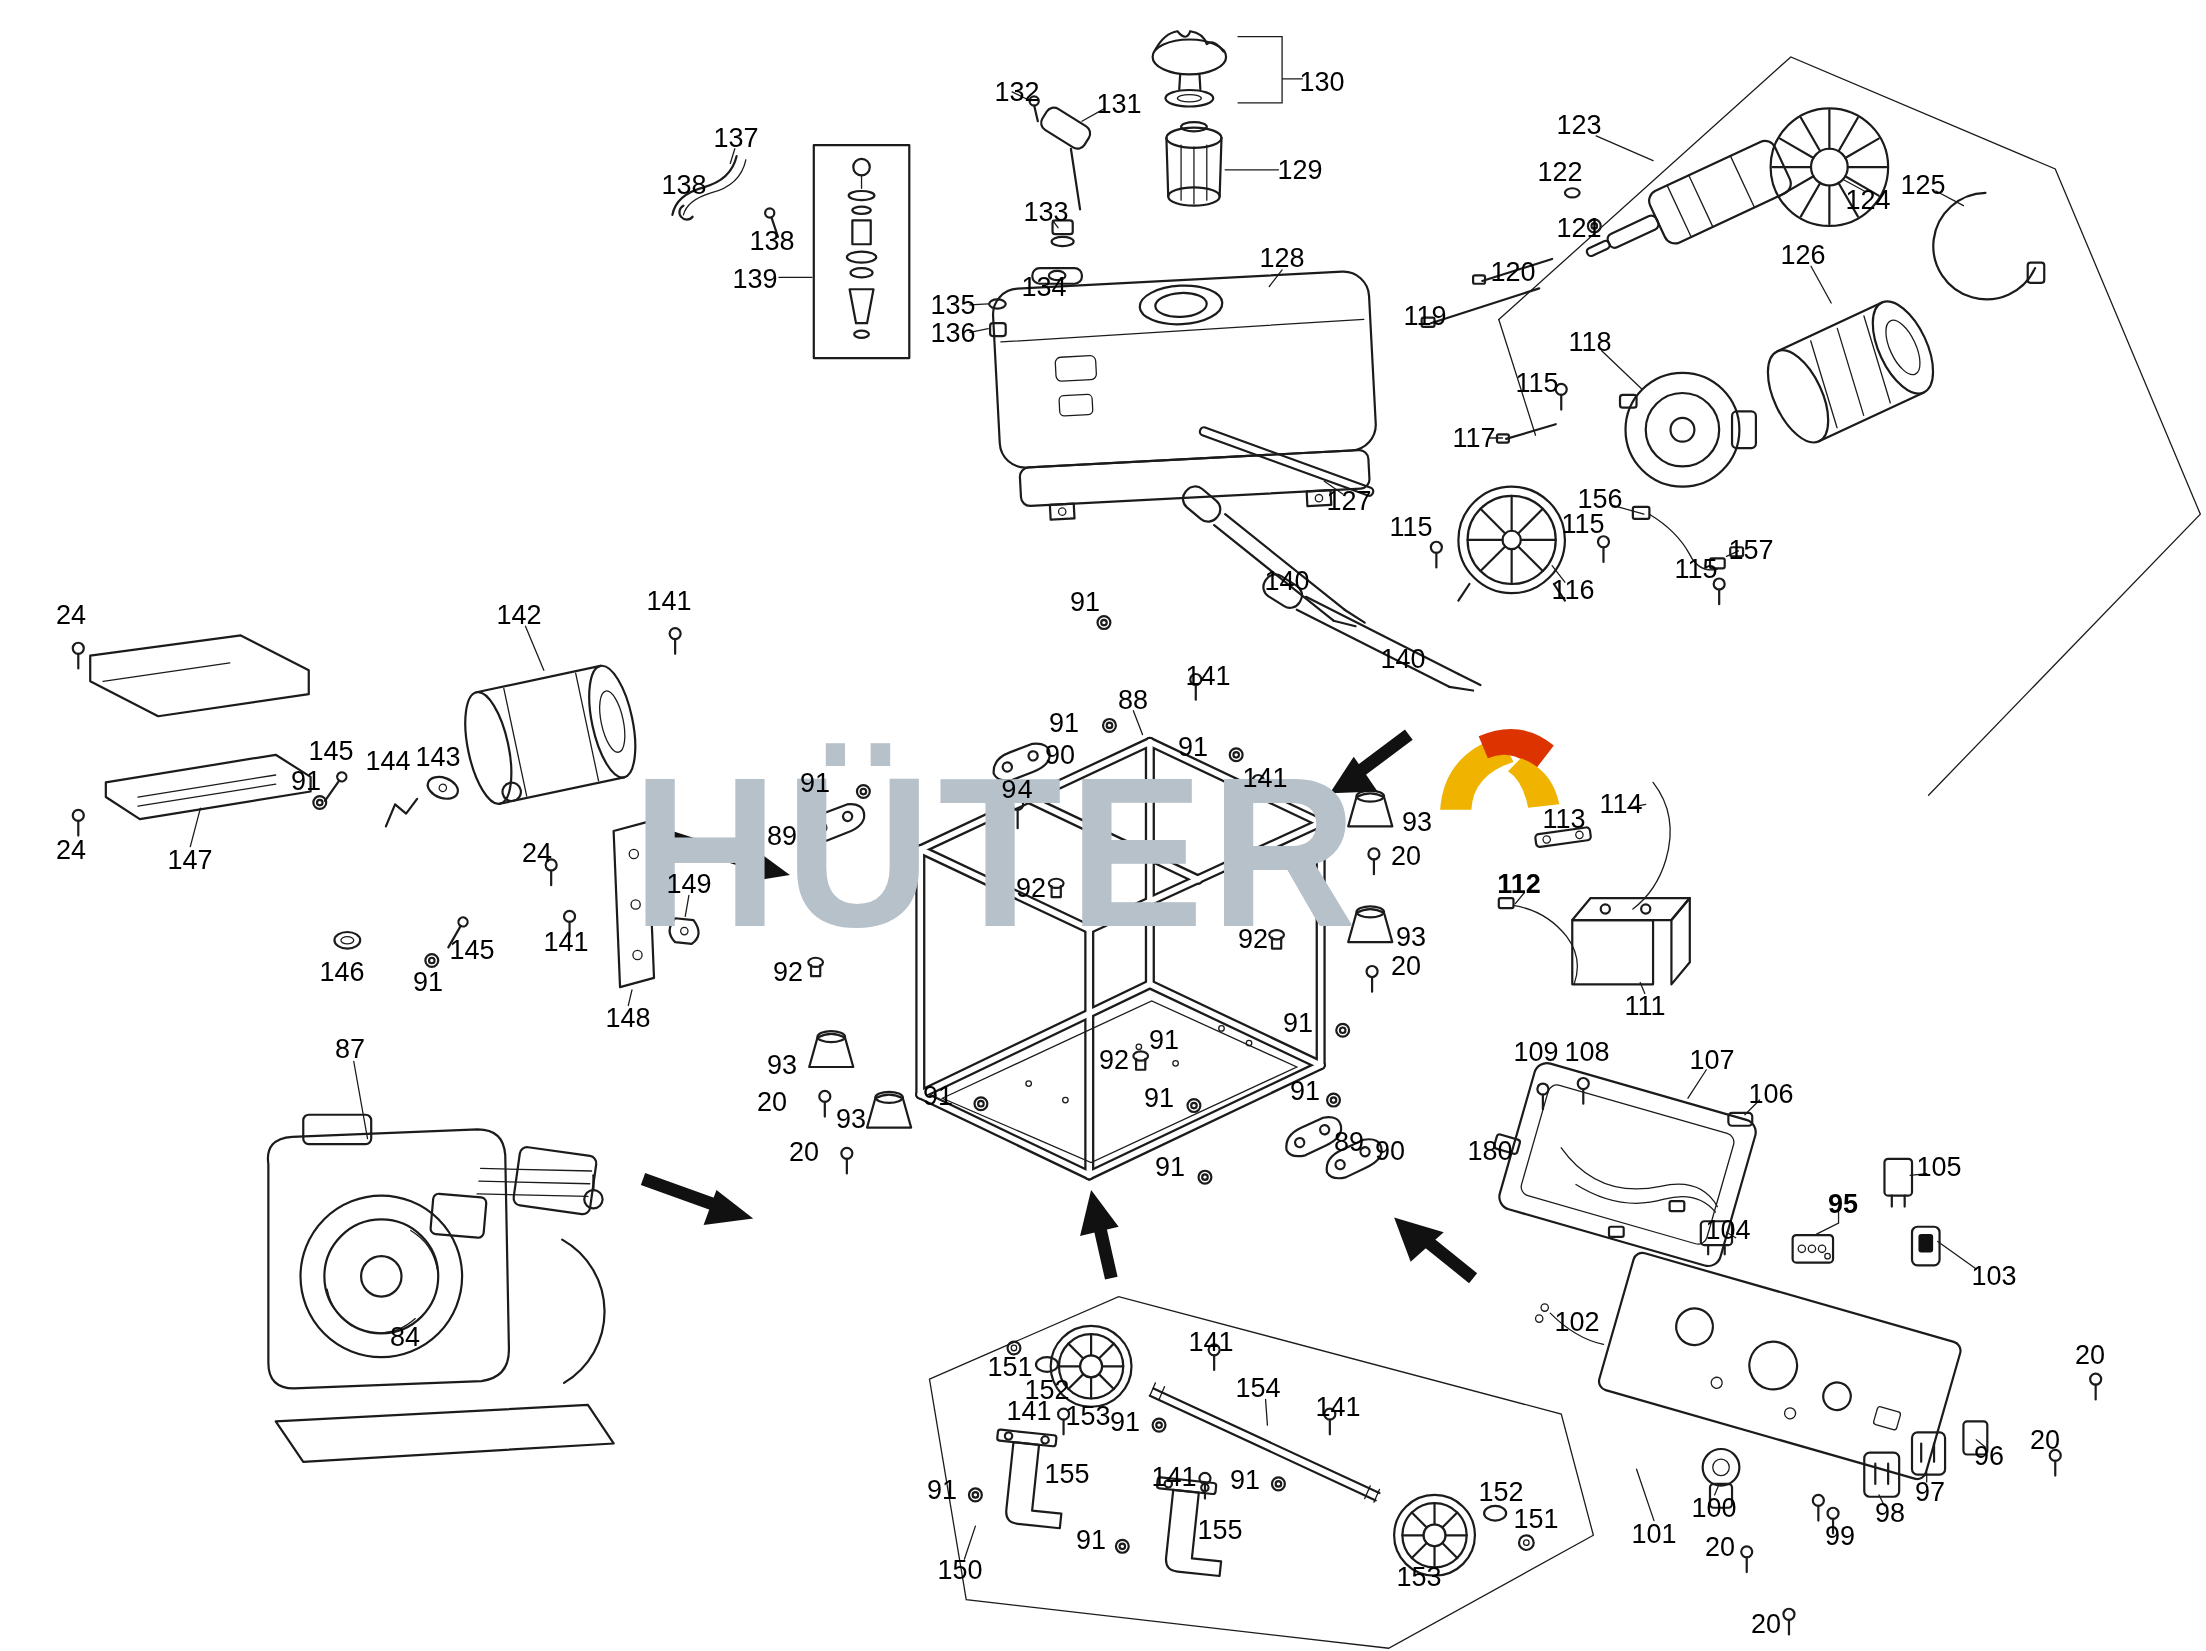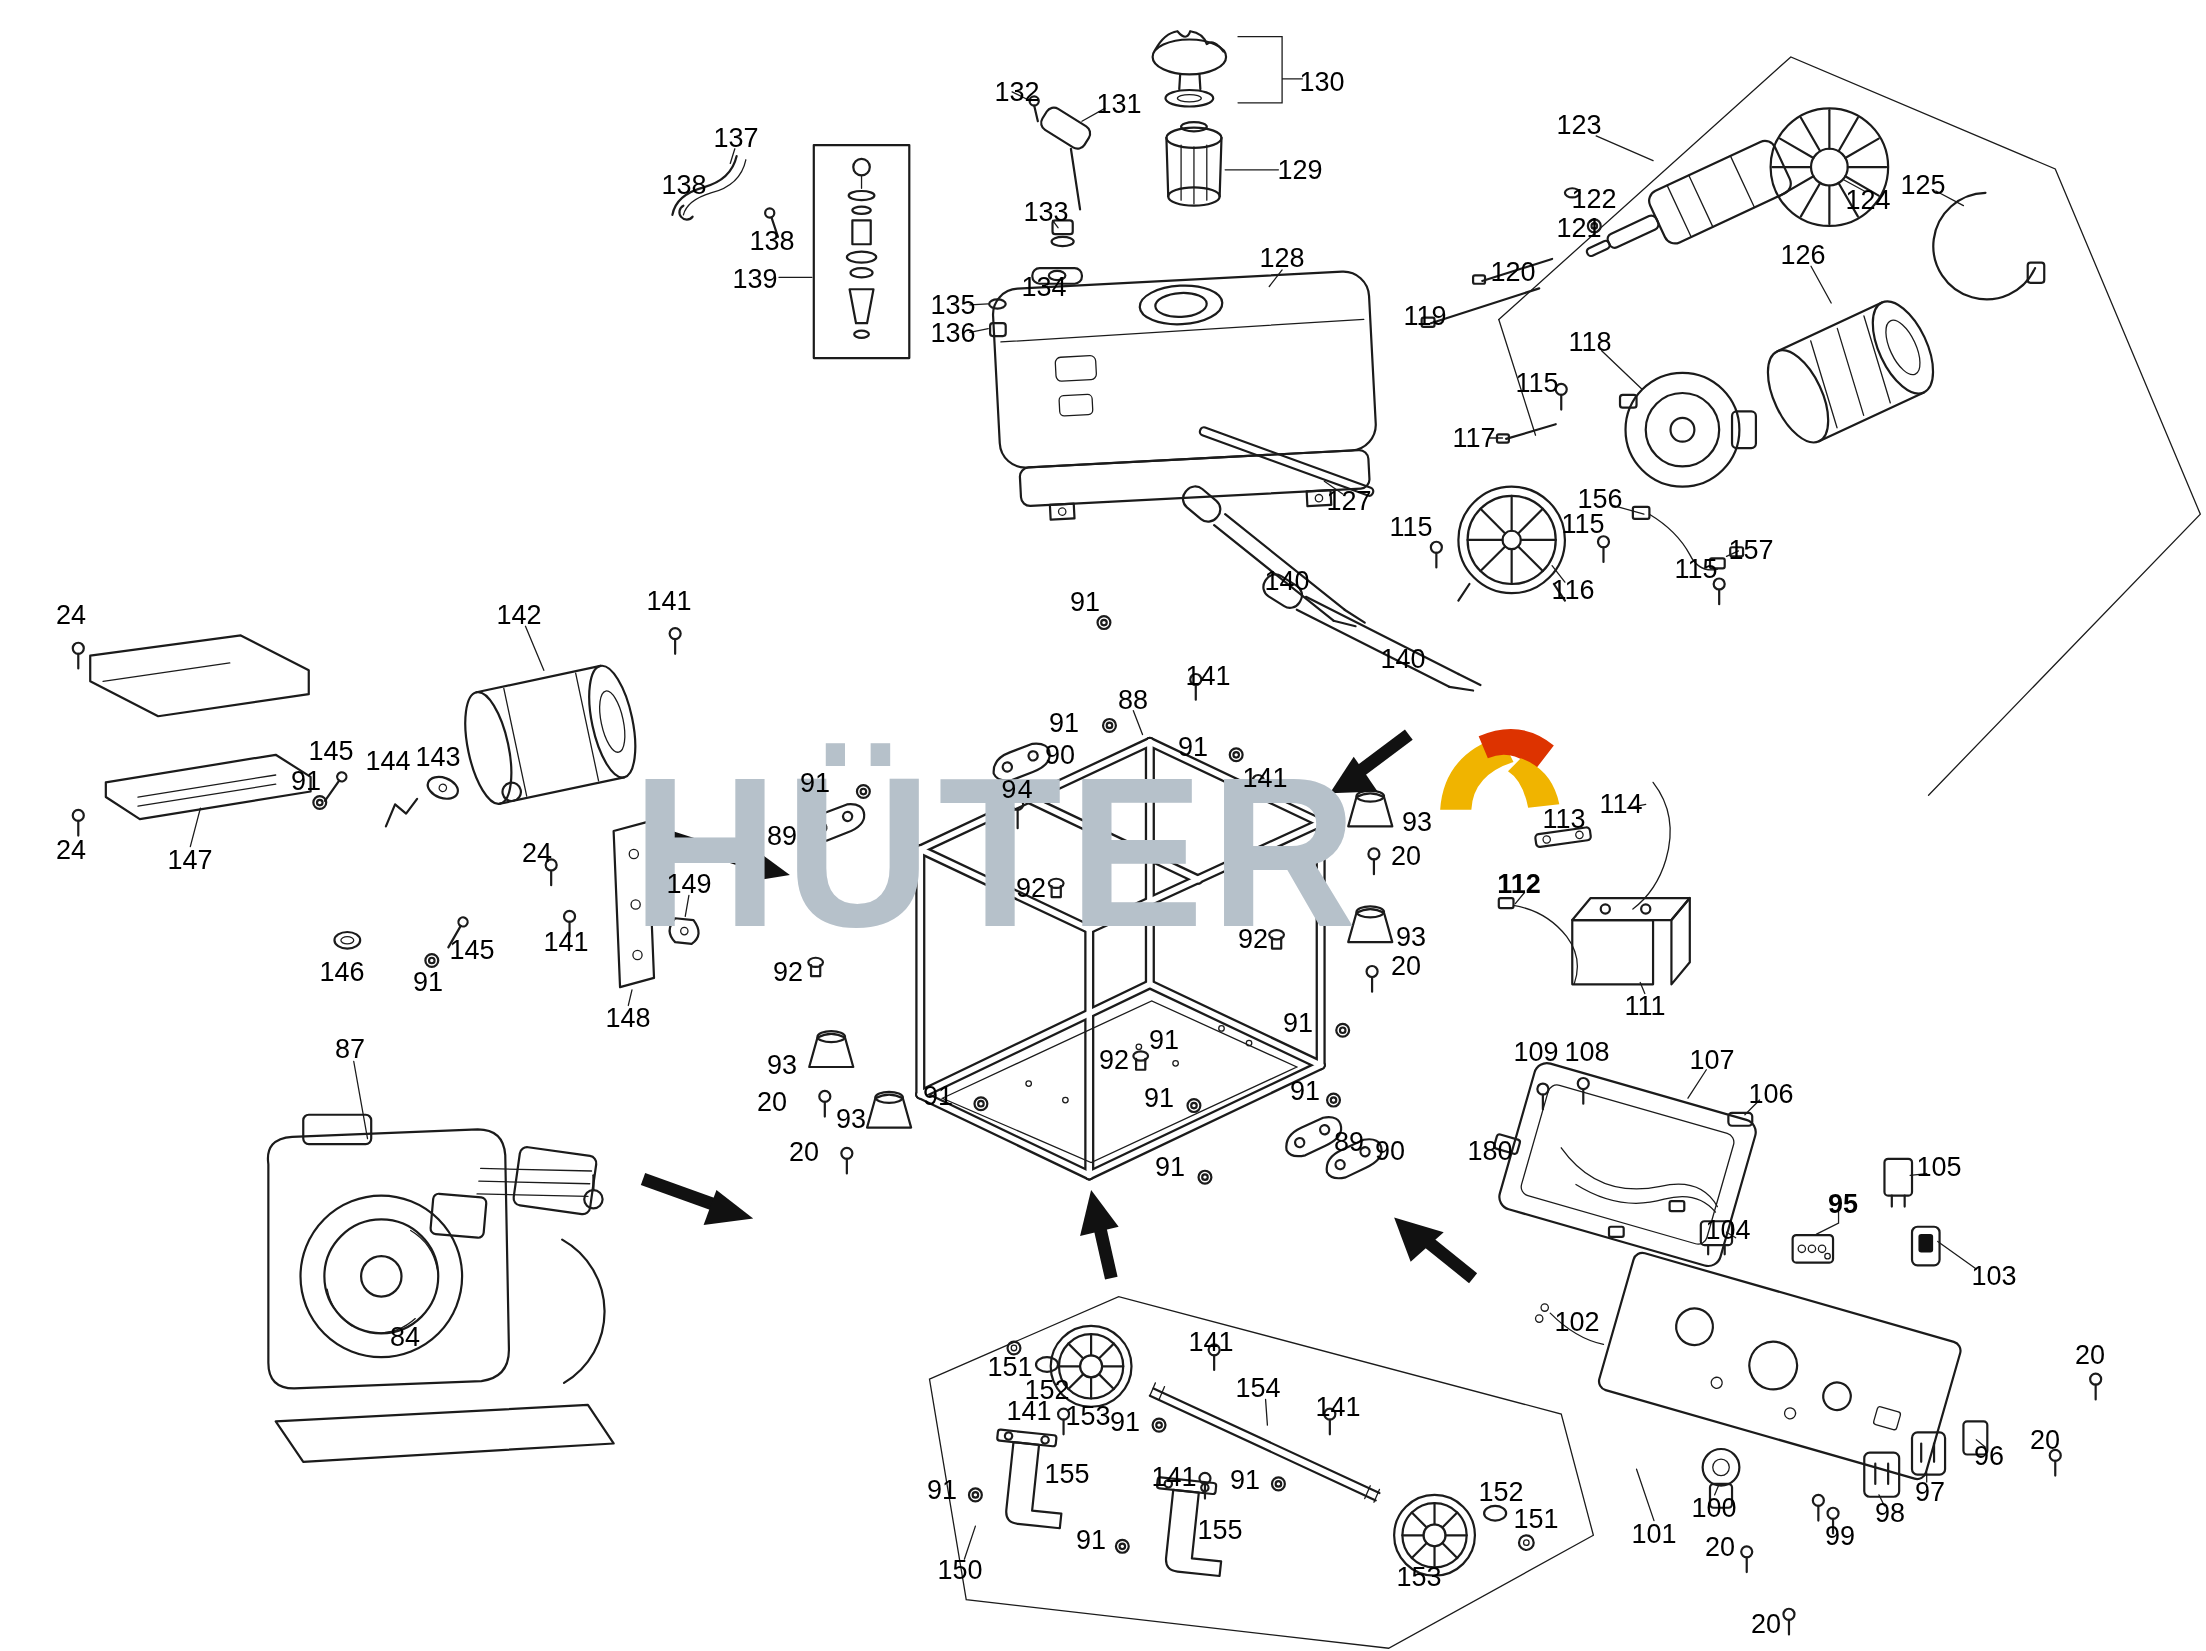--- a/index.html
+++ b/index.html
@@ -575,21 +575,21 @@
       <div class="part-label" style="left: 999px; top: 92px; margin-left: 18px;">132</div>
       <div class="part-label" style="left: 1119px; top: 104px;">131</div>
       <div class="part-label" style="left: 1046px; top: 212px;">133</div>
       <div class="part-label" style="left: 1044px; top: 287px;">134</div>
       <div class="part-label" style="left: 953px; top: 305px;">135</div>
       <div class="part-label" style="left: 953px; top: 333px;">136</div>
       <div class="part-label" style="left: 1322px; top: 82px;">130</div>
       <div class="part-label" style="left: 1300px; top: 170px;">129</div>
       <div class="part-label" style="left: 1282px; top: 258px;">128</div>
       <div class="part-label" style="left: 1579px; top: 125px;">123</div>
-      <div class="part-label" style="left: 1560px; top: 199px; margin-left: 34px;">122</div>
+      <div class="part-label" style="left: 1560px; top: 172px;">122</div>
       <div class="part-label" style="left: 1579px; top: 228px;">121</div>
       <div class="part-label" style="left: 1868px; top: 200px;">124</div>
       <div class="part-label" style="left: 1923px; top: 185px;">125</div>
       <div class="part-label" style="left: 1803px; top: 255px;">126</div>
       <div class="part-label" style="left: 1513px; top: 272px;">120</div>
       <div class="part-label" style="left: 1425px; top: 316px;">119</div>
       <div class="part-label" style="left: 1590px; top: 342px;">118</div>
       <div class="part-label" style="left: 1537px; top: 383px;">115</div>
       <div class="part-label" style="left: 1474px; top: 438px; text-align: center;">117</div>
       <div class="part-label" style="left: 1349px; top: 501px;">127</div>

